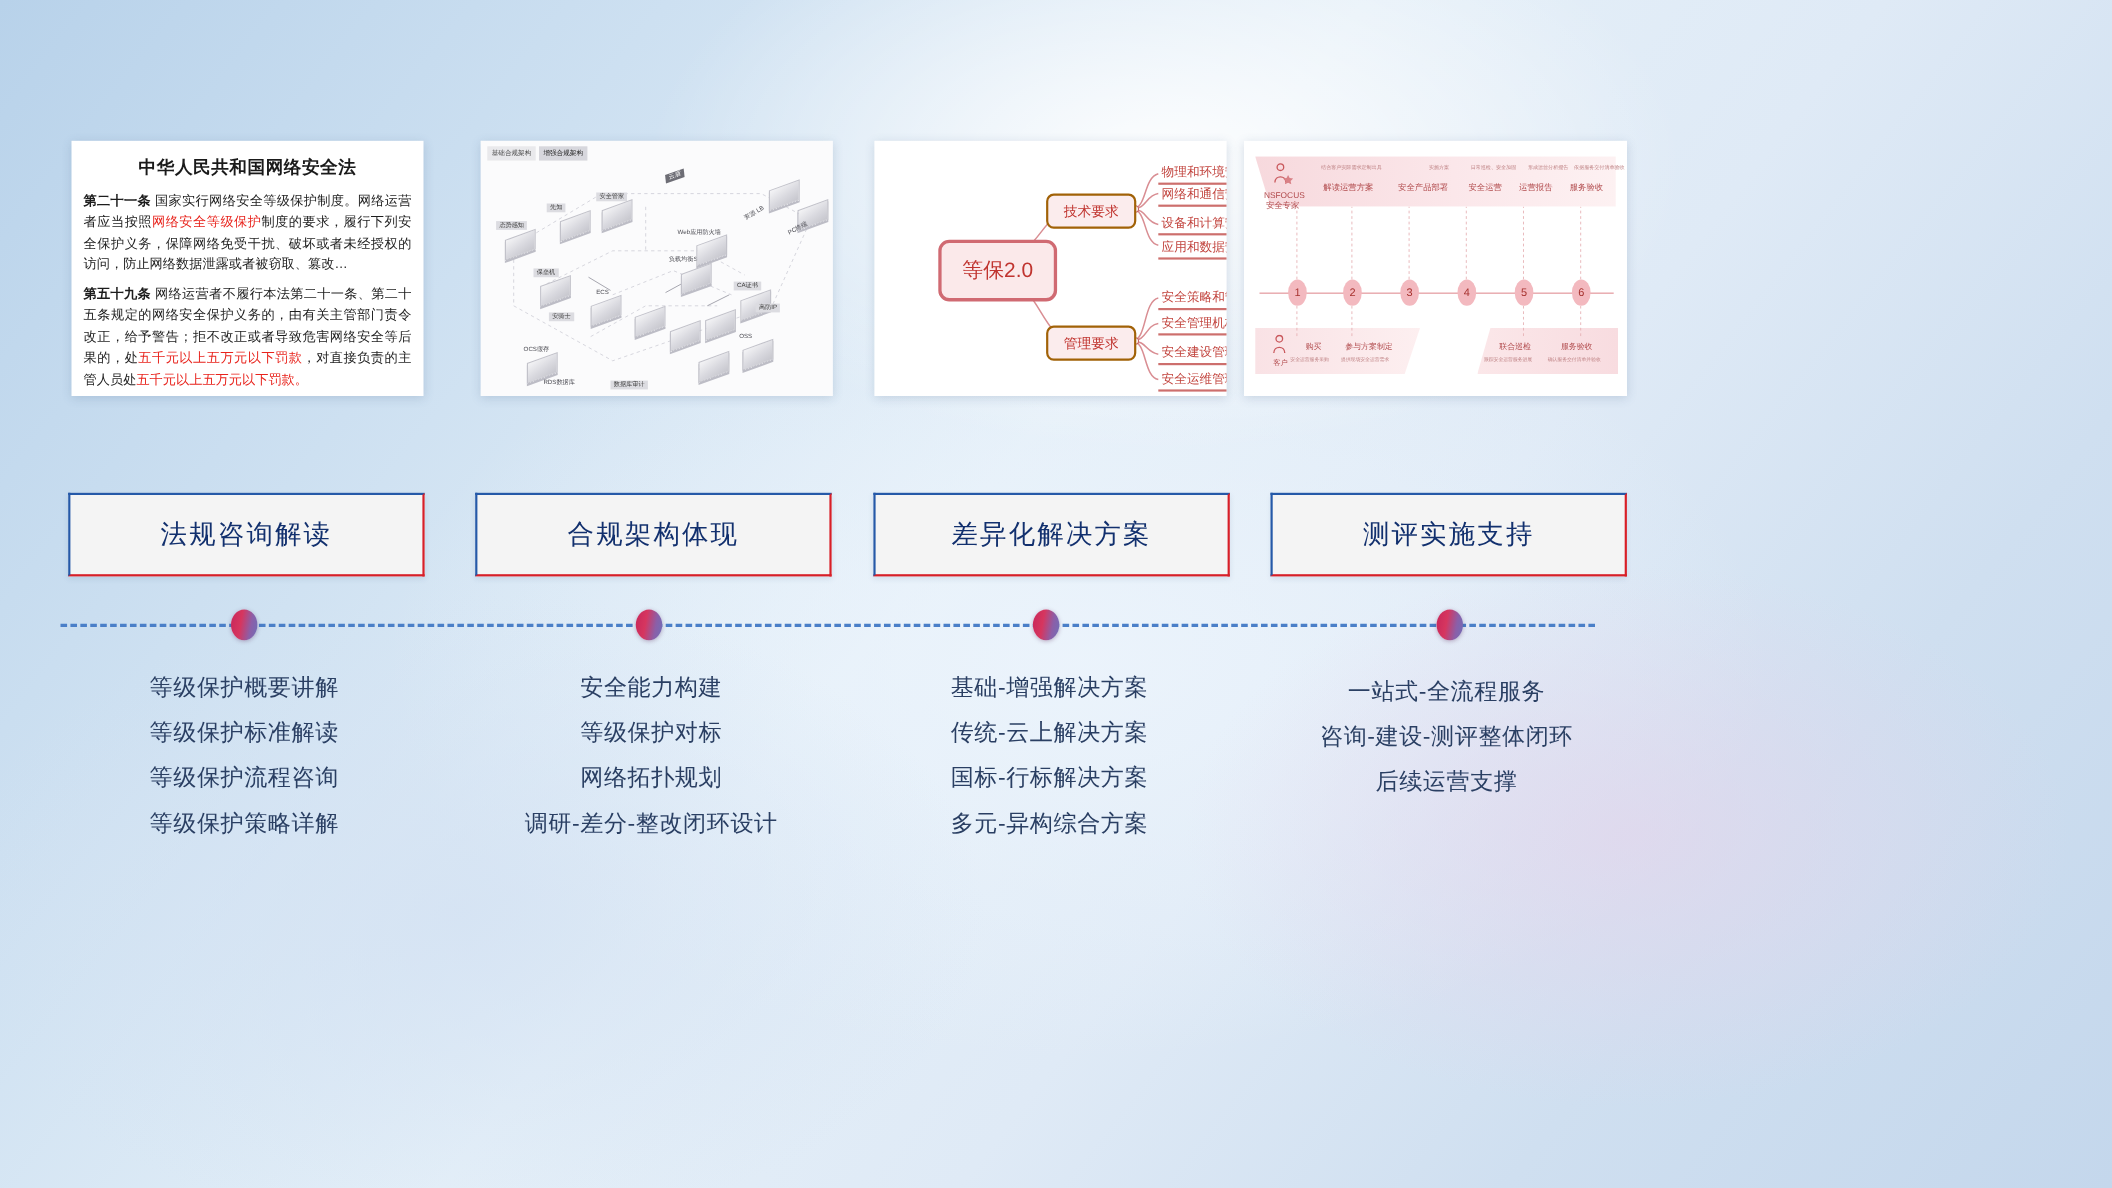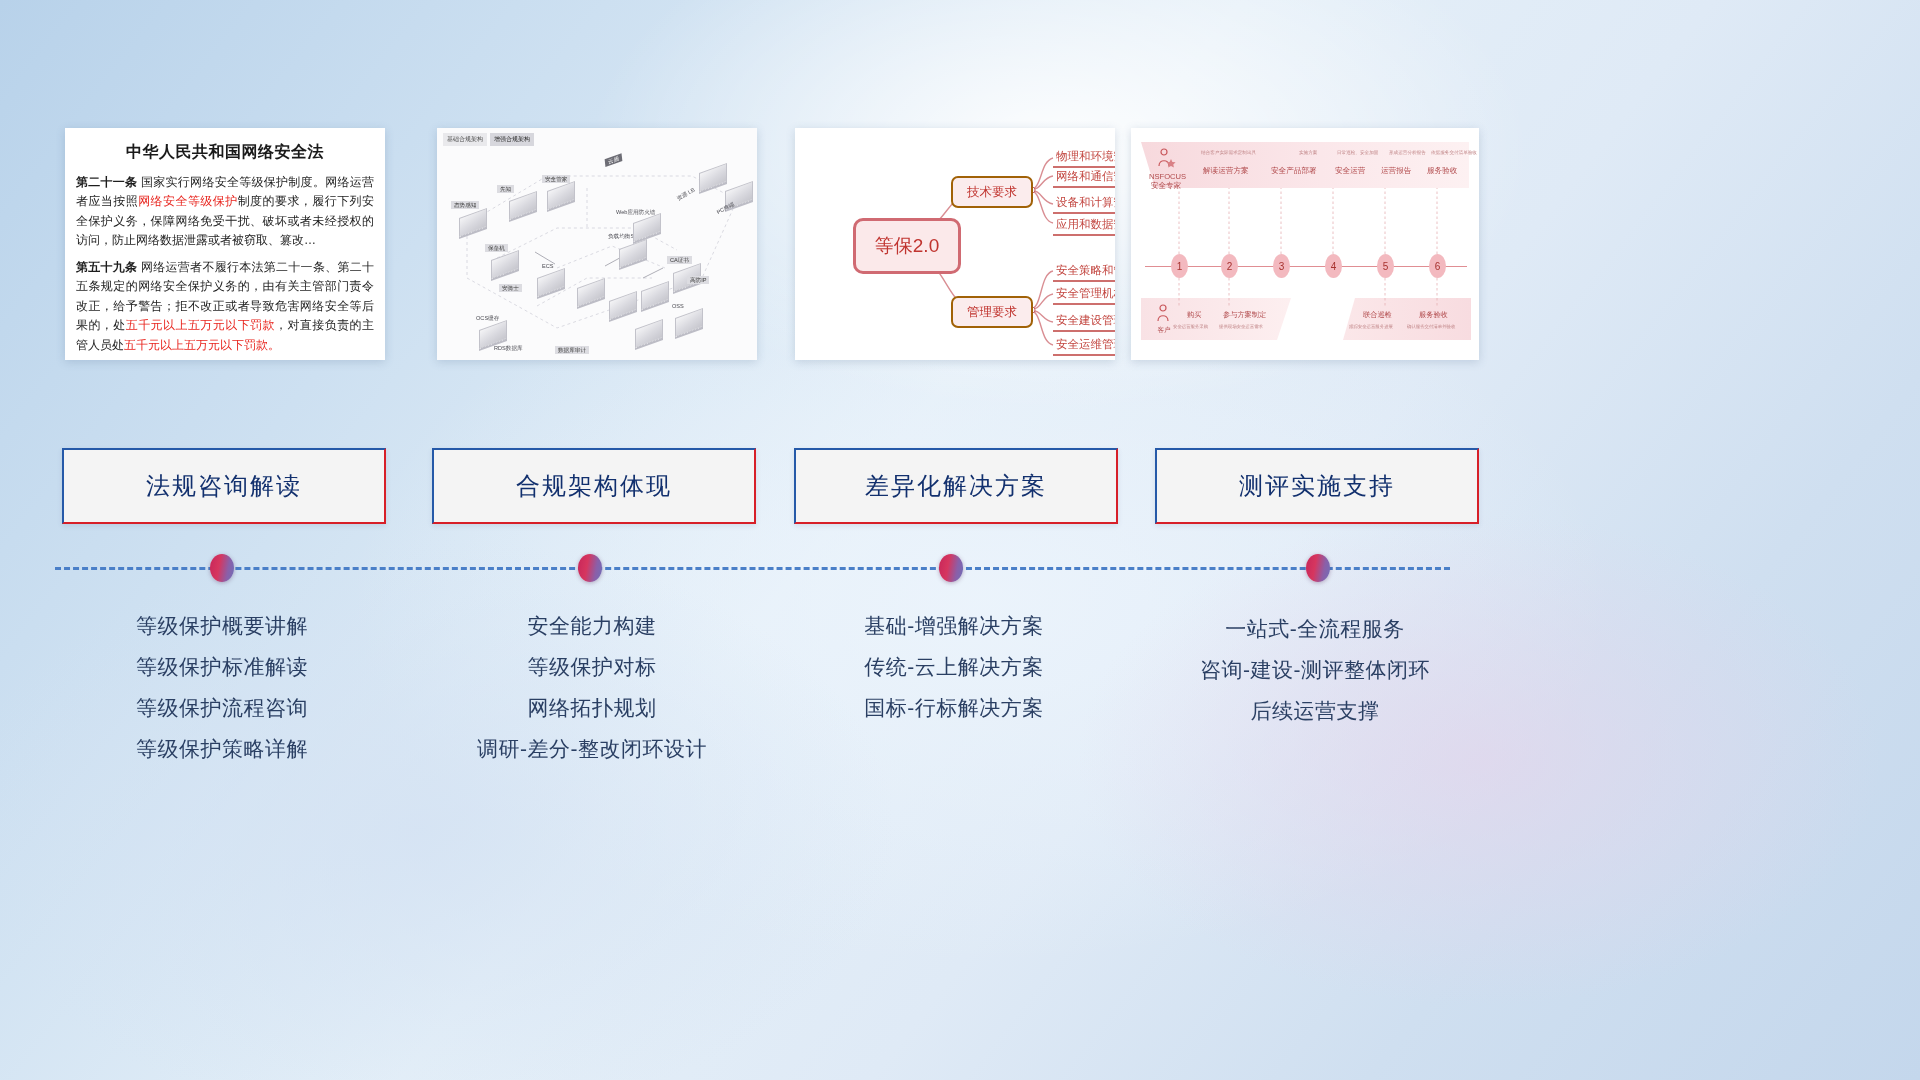--- a/index.html
+++ b/index.html
@@ -411,20 +411,21 @@
   <div class="list" id="list-2">
     <div class="item">安全能力构建</div>
     <div class="item">等级保护对标</div>
     <div class="item">网络拓扑规划</div>
     <div class="item">调研-差分-整改闭环设计</div>
   </div>
   <div class="list" id="list-3">
     <div class="item">基础-增强解决方案</div>
     <div class="item">传统-云上解决方案</div>
     <div class="item">国标-行标解决方案</div>
+    <div class="item">多元-异构综合方案</div>
   </div>
   <div class="list" id="list-4">
     <div class="item">一站式-全流程服务</div>
     <div class="item">咨询-建设-测评整体闭环</div>
     <div class="item">后续运营支撑</div>
   </div>
 
 </div>
 
 </body></html>

